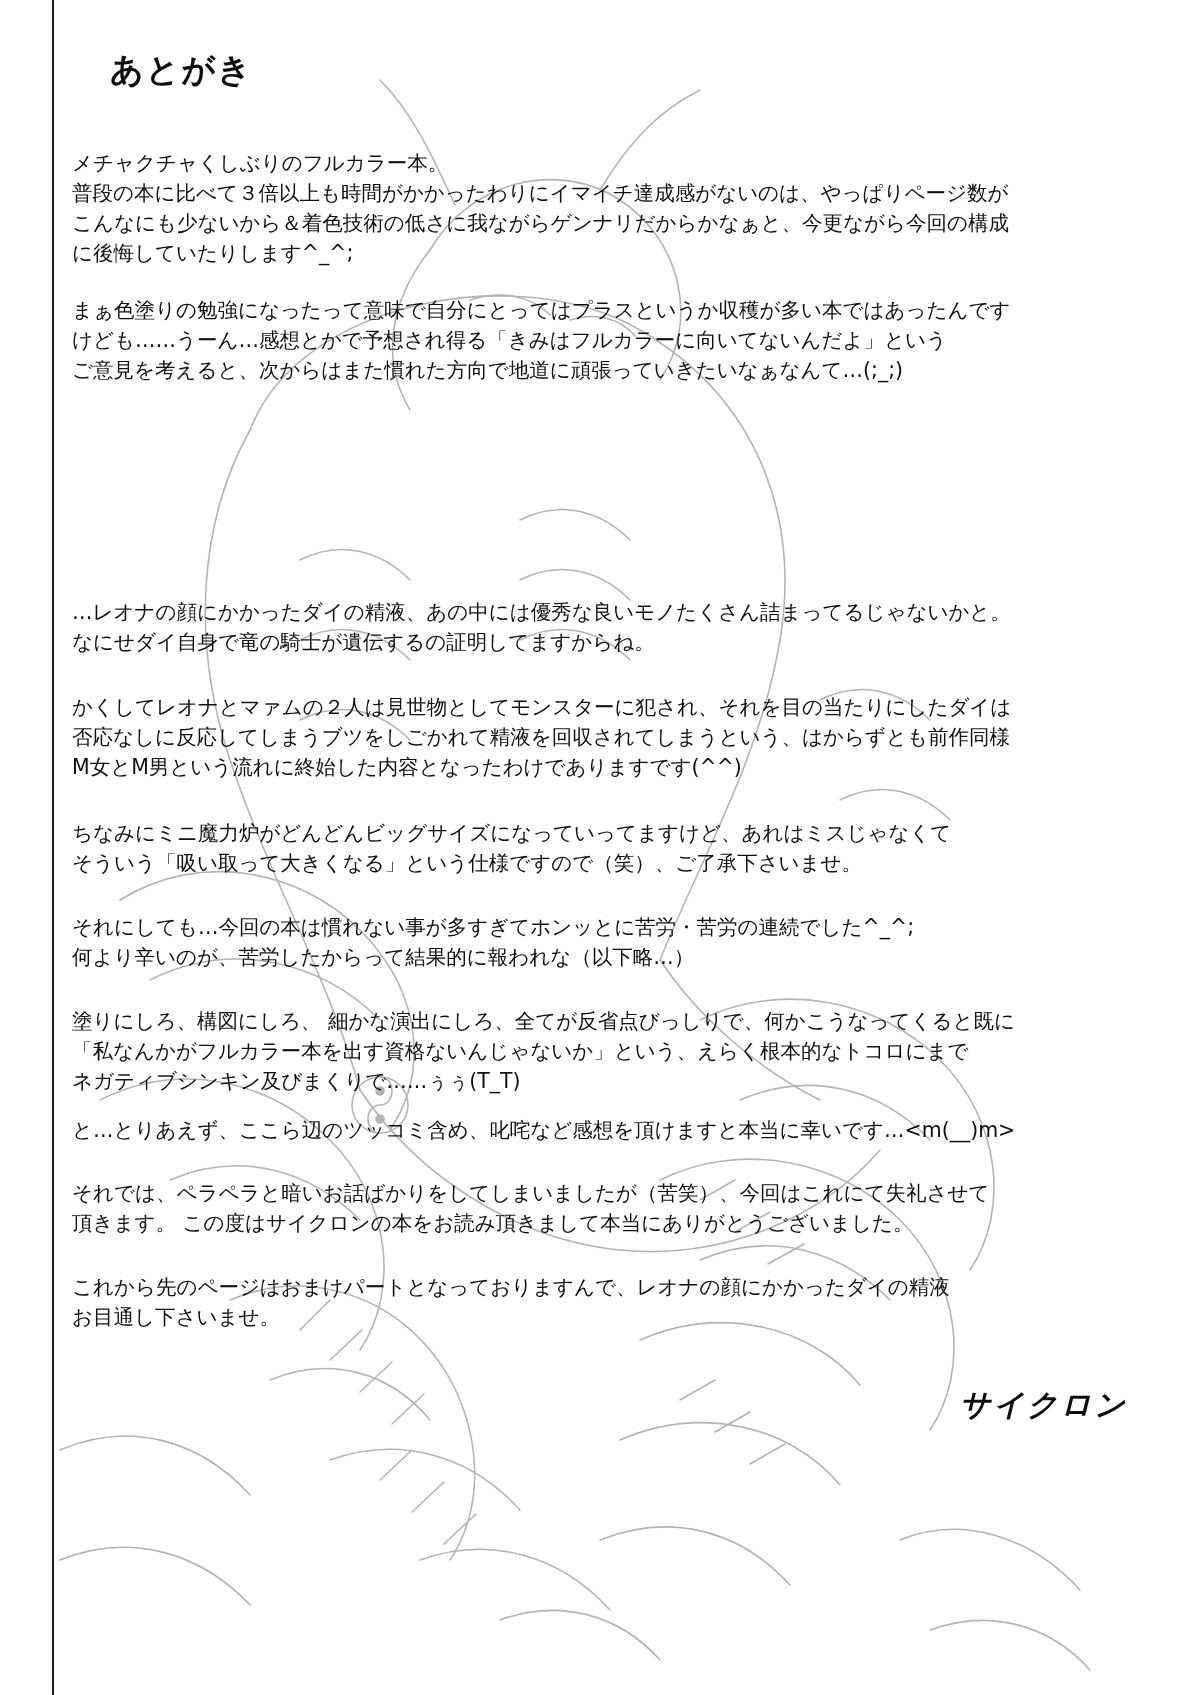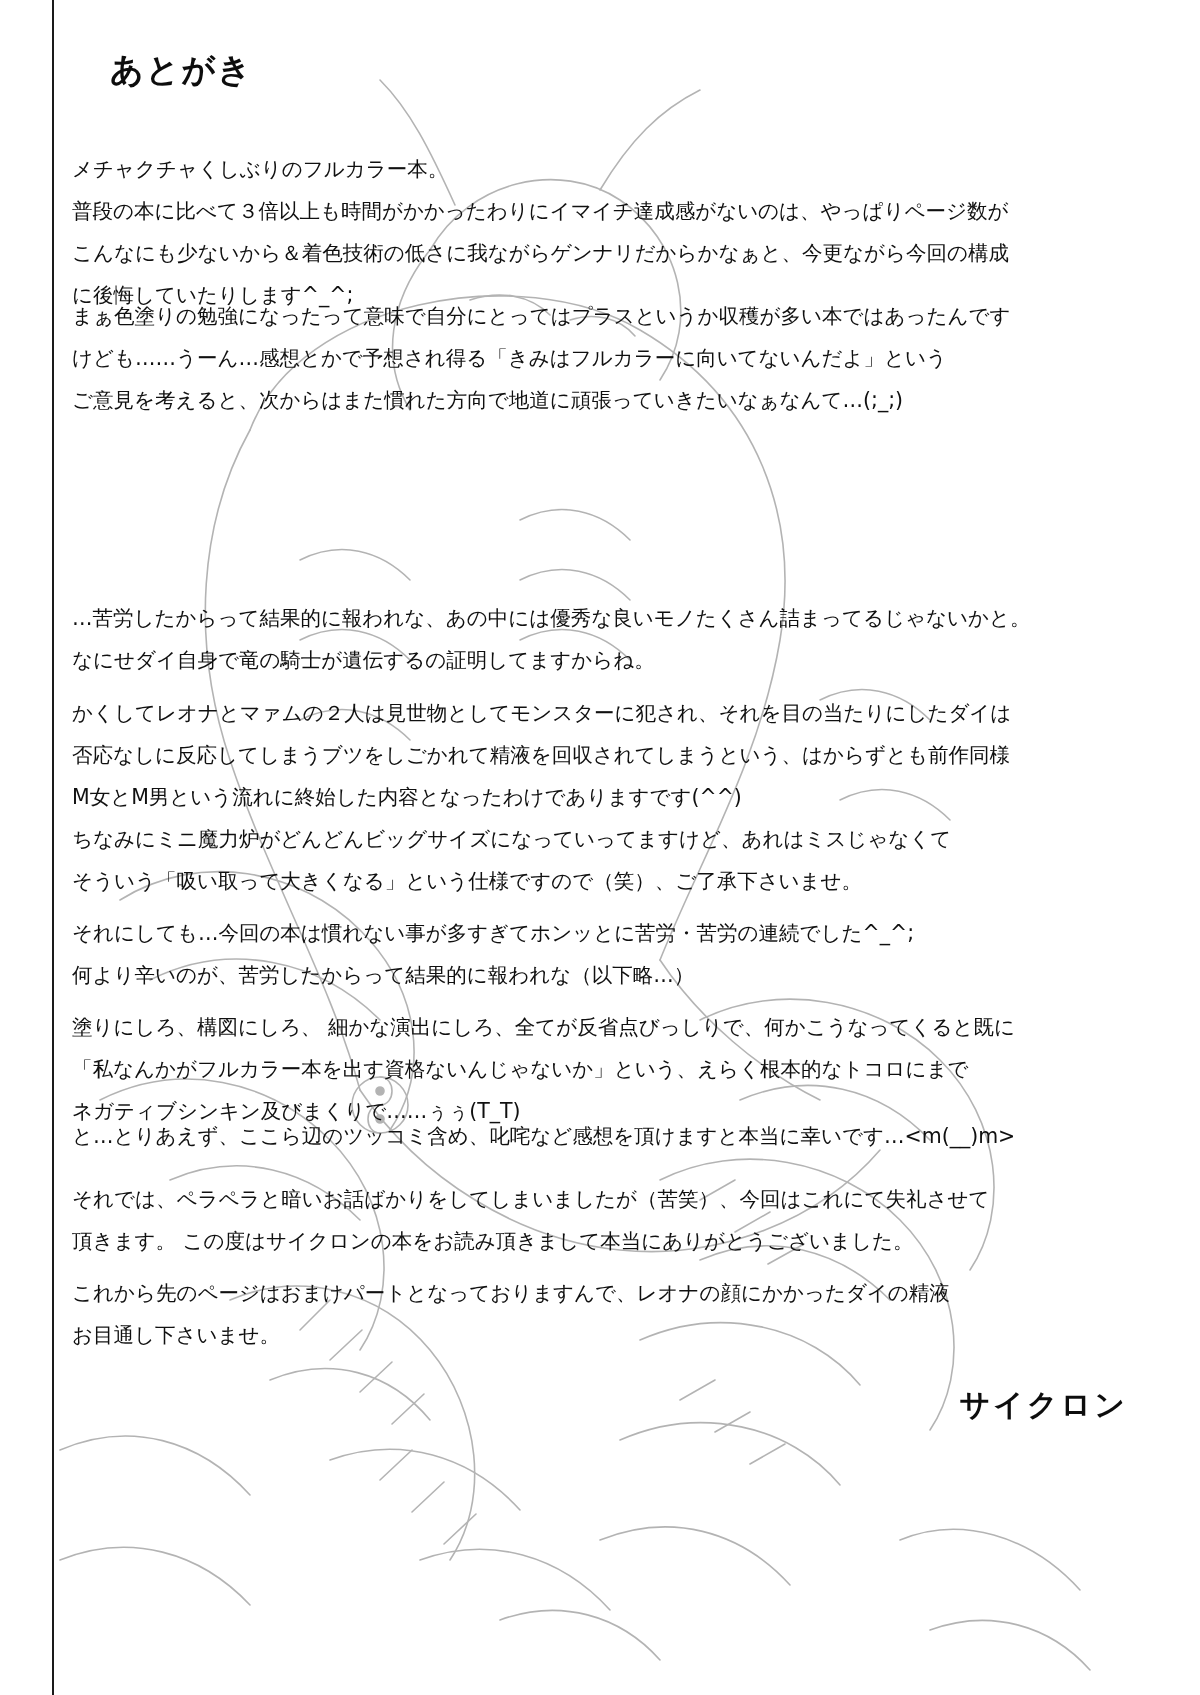--- a/index.html
+++ b/index.html
@@ -55,32 +55,33 @@
     color: #0d0d0d;
     letter-spacing: 2px;
   }
 
   .body-block {
     position: absolute;
     left: 72px;
     width: 1060px;
     color: #101010;
     font-size: 20.5px;
-    line-height: 42px;
+    line-height: 30px;
     white-space: pre-wrap;
   }
 
   .signature {
     position: absolute;
     right: 72px;
     top: 1385px;
     font-size: 30px;
     font-weight: bold;
     color: #0d0d0d;
     letter-spacing: 3px;
+    font-style: italic;
   }
 </style>
 </head>
 <body>
 
 <div class="page">
 
   <div class="gutter-line"></div>
 
   <svg class="bg-art" viewBox="0 0 1200 1695" preserveAspectRatio="none" aria-hidden="true">
@@ -144,21 +145,21 @@
   <div class="content">
     <div class="title">あとがき</div>
 
     <div class="body-block" style="top:148px">メチャクチャくしぶりのフルカラー本。
 普段の本に比べて３倍以上も時間がかかったわりにイマイチ達成感がないのは、やっぱりページ数が
 こんなにも少ないから＆着色技術の低さに我ながらゲンナリだからかなぁと、今更ながら今回の構成
 に後悔していたりします^_^;</div>
     <div class="body-block" style="top:295px">まぁ色塗りの勉強になったって意味で自分にとってはプラスというか収穫が多い本ではあったんです
 けども……うーん…感想とかで予想され得る「きみはフルカラーに向いてないんだよ」という
 ご意見を考えると、次からはまた慣れた方向で地道に頑張っていきたいなぁなんて…(;_;)</div>
-    <div class="body-block" style="top:597px">…苦労したからって結果的に報われな、あの中には優秀な良いモノたくさん詰まってるじゃないかと。
+    <div class="body-block" style="top:597px">…レオナの顔にかかったダイの精液、あの中には優秀な良いモノたくさん詰まってるじゃないかと。
 なにせダイ自身で竜の騎士が遺伝するの証明してますからね。</div>
     <div class="body-block" style="top:692px">かくしてレオナとマァムの２人は見世物としてモンスターに犯され、それを目の当たりにしたダイは
 否応なしに反応してしまうブツをしごかれて精液を回収されてしまうという、はからずとも前作同様
 M女とM男という流れに終始した内容となったわけでありますです(^^)</div>
     <div class="body-block" style="top:818px">ちなみにミニ魔力炉がどんどんビッグサイズになっていってますけど、あれはミスじゃなくて
 そういう「吸い取って大きくなる」という仕様ですので（笑）、ご了承下さいませ。</div>
     <div class="body-block" style="top:912px">それにしても…今回の本は慣れない事が多すぎてホンッとに苦労・苦労の連続でした^_^;
 何より辛いのが、苦労したからって結果的に報われな（以下略…）</div>
     <div class="body-block" style="top:1115px">と…とりあえず、ここら辺のツッコミ含め、叱咤など感想を頂けますと本当に幸いです…&lt;m(__)m&gt;</div>
     <div class="body-block" style="top:1006px">塗りにしろ、構図にしろ、 細かな演出にしろ、全てが反省点びっしりで、何かこうなってくると既に

